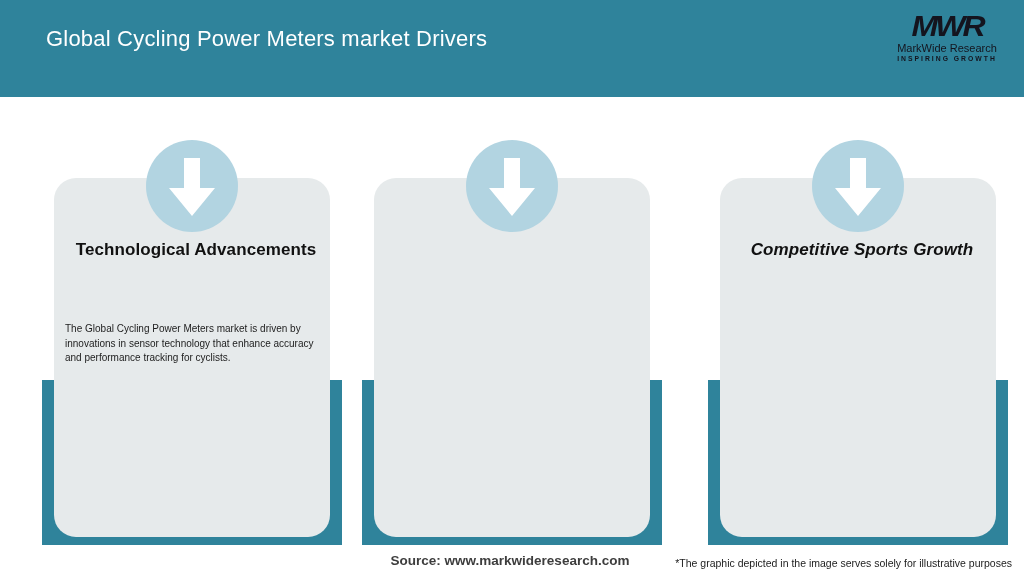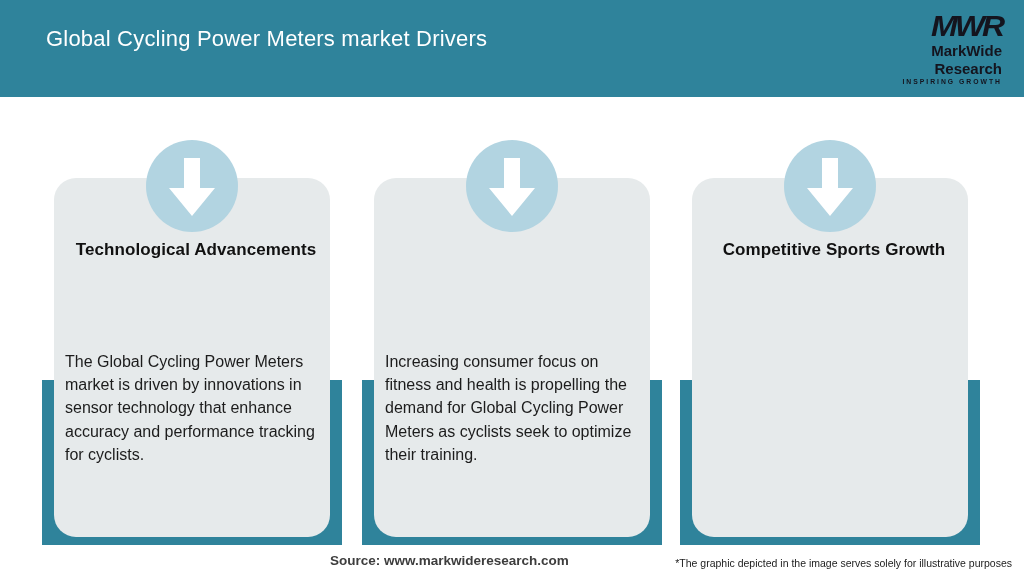--- a/index.html
+++ b/index.html
@@ -16,41 +16,41 @@
   .header {
     position: absolute; top: 0; left: 0; width: 1024px; height: 97px;
     background: #2f839b;
   }
   .header-title {
     position: absolute; left: 46px; top: 26px;
     color: #ffffff; font-size: 22px; font-weight: normal; letter-spacing: 0.2px;
   }
   .logo {
     position: absolute; right: 22px; top: 10px; width: 110px;
-    text-align: right; color: #14141e;
+    text-align: center; color: #14141e;
   }
   .logo-monogram {
     font-size: 32px; font-weight: 800; font-style: italic;
     letter-spacing: -3px; line-height: 1; color: #14141e;
     transform: scaleY(0.95);
   }
   .logo-name {
-    font-size: 15px; font-weight: bold; line-height: 1.2; color: #14141e;
+    font-size: 11px; font-weight: normal; line-height: 1.2; color: #14141e;
   }
   .logo-tagline {
     font-size: 6.8px; font-weight: bold; letter-spacing: 2px; line-height: 1.3; color: #14141e;
   }
 
   
   .group {
     position: absolute; top: 140px; height: 405px; width: 300px;
   }
   .group-1 { left: 42px; }
   .group-2 { left: 362px; }
-  .group-3 { left: 680px; }
+  .group-3 { left: 708px; font-style: italic; }
 
   .teal-shadow {
     position: absolute; left: 0; right: 0; top: 240px; bottom: 0;
     background: #2f839b;
   }
   .card {
     position: absolute; left: 12px; right: 12px; top: 38px; height: 359px;
     background: #e6eaeb; border-radius: 22px;
   }
   .circle {
@@ -62,29 +62,28 @@
   .arrow-down { display: block; margin-top: 6px; }
 
   .card-title {
     position: absolute; left: 0; right: 0; top: 62px;
     text-align: center; font-size: 17px; font-weight: bold; color: #111111;
     letter-spacing: 0.1px;
     padding-left: 8px;
   }
   .card-body {
     position: absolute; left: 11px; right: 9px; top: 144px;
-    font-size: 16px; line-height: 1.45; color: #1c1c1c;
+    font-size: 10px; line-height: 1.45; color: #1c1c1c;
     text-align: left;
-    margin-top: 28px;
   }
 
   
   .footer-source {
     position: absolute; left: 330px; width: 360px; top: 553px;
-    text-align: left; font-size: 13.5px; font-weight: bold; color: #3d3d3d;
+    text-align: center; font-size: 13.5px; font-weight: bold; color: #3d3d3d;
   }
   .footer-disclaimer {
     position: absolute; right: 12px; top: 557px;
     font-size: 10.5px; color: #1c1c1c; margin-left: 8px;
   }
 </style>
 </head>
 <body>
 
 <div class="stage">
@@ -107,21 +106,20 @@
     <div class="circle">
       <svg class="arrow-down" width="46" height="62" viewBox="0 0 46 62" aria-hidden="true">
         <path d="M15 0 h16 v30 h15 L23 58 L0 30 h15 Z" fill="#ffffff"></path>
       </svg>
     </div>
   </div>
 
   <div class="group group-2">
     <div class="teal-shadow"></div>
     <div class="card">
-      <div class="card-body">Increasing consumer focus on fitness and health is propelling the demand for Global Cycling Power Meters as cyclists seek to optimize their training.</div>
     </div>
     <div class="circle">
       <svg class="arrow-down" width="46" height="62" viewBox="0 0 46 62" aria-hidden="true">
         <path d="M15 0 h16 v30 h15 L23 58 L0 30 h15 Z" fill="#ffffff"></path>
       </svg>
     </div>
   </div>
 
   <div class="group group-3">
     <div class="teal-shadow"></div>

